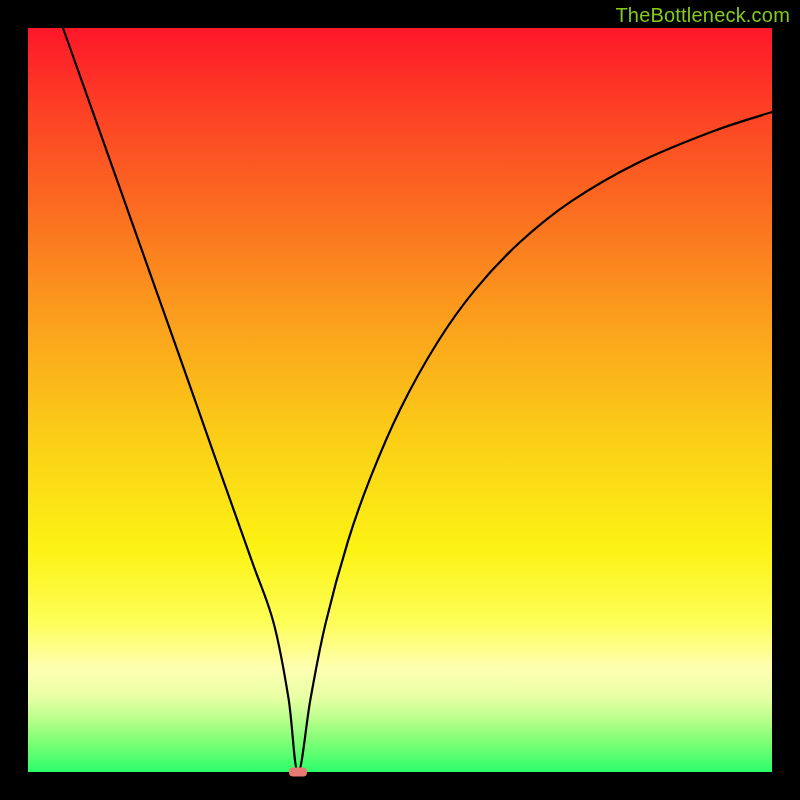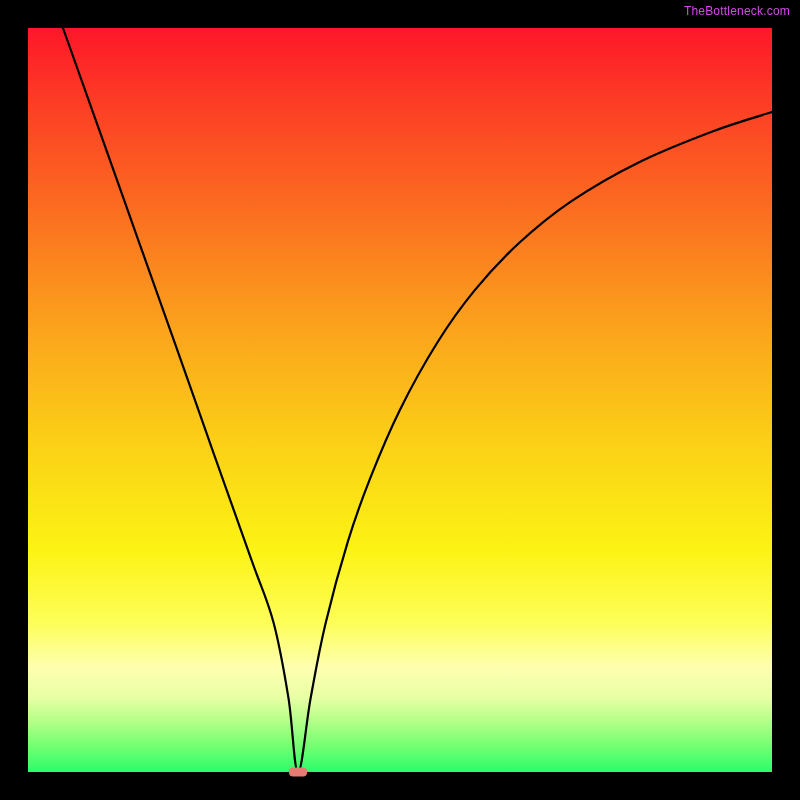--- a/index.html
+++ b/index.html
@@ -39,22 +39,22 @@
       #e8ffa4 90%,
       #b7ff8a 93%,
       #7dff74 96%,
       #2bfd6a 100%
     );
   }
   .watermark {
     position: absolute;
     top: 4px;
     right: 10px;
-    color: #d946ef;
-    font-size: 12px;
+    color: #84cc16;
+    font-size: 20px;
     letter-spacing: 0.2px;
     pointer-events: none;
     user-select: none;
   }
   svg.curve {
     position: absolute;
     top: 0;
     left: 0;
     width: 744px;
     height: 744px;

